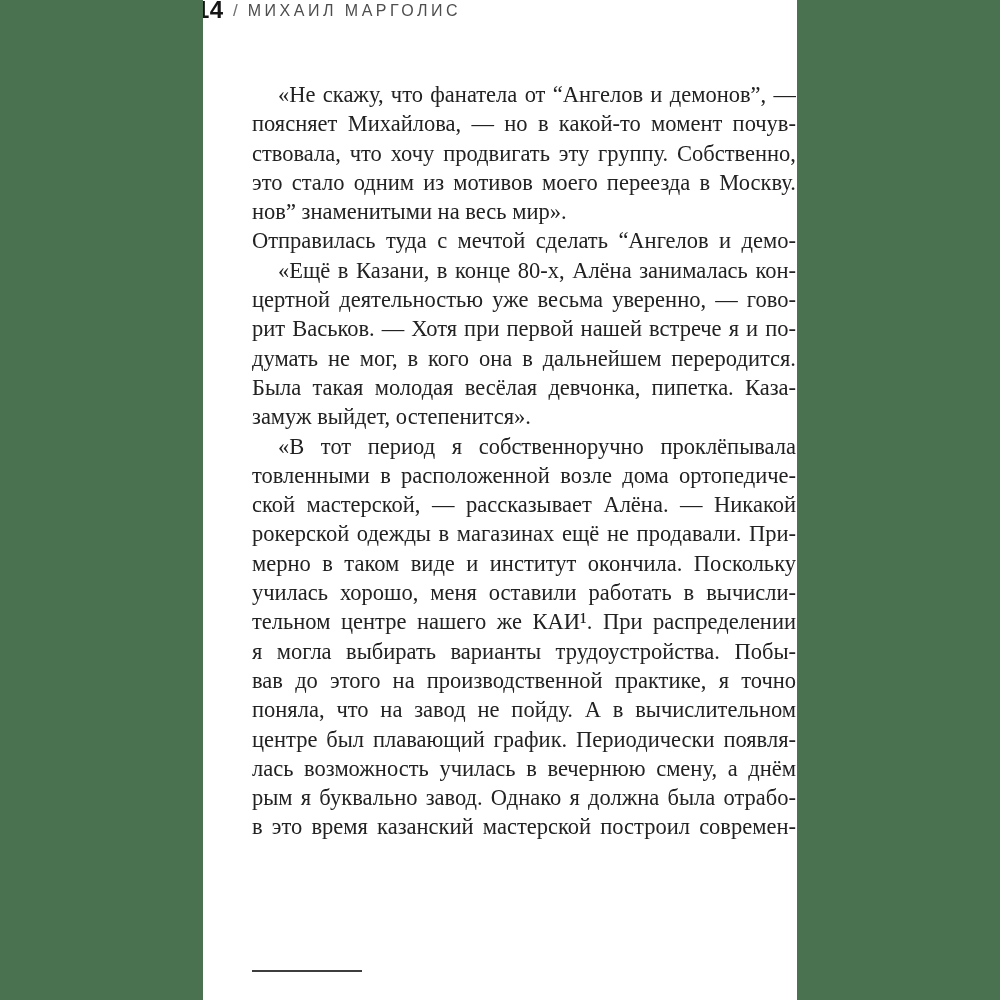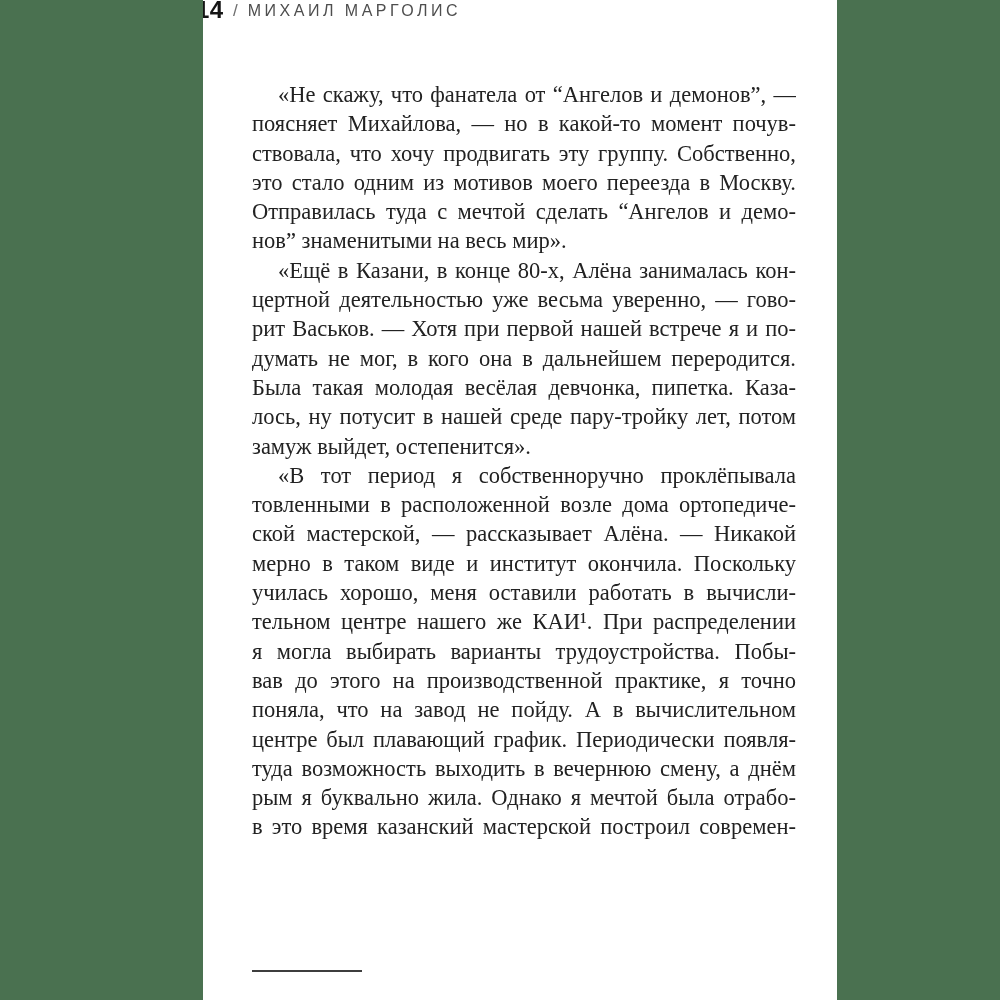--- a/index.html
+++ b/index.html
@@ -9,21 +9,20 @@
     position: relative;
     overflow: hidden;
     font-family: "Liberation Serif", "DejaVu Serif", serif;
   }
   .paper {
     position: absolute;
     left: 203px; top: 0;
     width: 594px; height: 1000px;
     background: #ffffff;
     overflow: hidden;
-    padding-left: 40px;
   }
   .header-num {
     position: absolute;
     left: -7px; top: -4px;
     font-family: "Liberation Sans", "DejaVu Sans", sans-serif;
     font-weight: 700;
     font-size: 24px;
     color: #151515;
     letter-spacing: 0.5px;
   }
@@ -89,41 +88,41 @@
 
   <div class="header-rest">
     <span class="header-slash">/</span><span class="header-author">МИХАИЛ МАРГОЛИС</span>
   </div>
 
   <div class="text-block">
       <div class="line indent">«Не скажу, что фанатела от “Ангелов и демонов”, —</div>
       <div class="line">поясняет Михайлова, — но в какой-то момент почув-</div>
       <div class="line">ствовала, что хочу продвигать эту группу. Собственно,</div>
       <div class="line">это стало одним из мотивов моего переезда в Москву.</div>
+      <div class="line para-end">нов” знаменитыми на весь мир».</div>
       <div class="line">Отправилась туда с мечтой сделать “Ангелов и демо-</div>
-      <div class="line para-end">нов” знаменитыми на весь мир».</div>
       <div class="line indent">«Ещё в Казани, в конце 80-х, Алёна занималась кон-</div>
       <div class="line">цертной деятельностью уже весьма уверенно, — гово-</div>
       <div class="line">рит Васьков. — Хотя при первой нашей встрече я и по-</div>
       <div class="line">думать не мог, в кого она в дальнейшем переродится.</div>
       <div class="line">Была такая молодая весёлая девчонка, пипетка. Каза-</div>
-      <div class="line">лось, ну потусит в нашей среде пару-тройку лет, потом</div>
       <div class="line para-end">замуж выйдет, остепенится».</div>
       <div class="line indent">«В тот период я собственноручно проклёпывала</div>
       <div class="line">товленными в расположенной возле дома ортопедиче-</div>
       <div class="line">ской мастерской, — рассказывает Алёна. — Никакой</div>
+      <div class="line">рокерской одежды в магазинах ещё не продавали. При-</div>
       <div class="line">мерно в таком виде и институт окончила. Поскольку</div>
       <div class="line">училась хорошо, меня оставили работать в вычисли-</div>
       <div class="line">тельном центре нашего же КАИ¹. При распределении</div>
       <div class="line">я могла выбирать варианты трудоустройства. Побы-</div>
       <div class="line">вав до этого на производственной практике, я точно</div>
       <div class="line">поняла, что на завод не пойду. А в вычислительном</div>
       <div class="line">центре был плавающий график. Периодически появля-</div>
-      <div class="line">туда возможность выходить в вечернюю смену, а днём</div>
-      <div class="line">рым я буквально жила. Однако я мечтой была отрабо-</div>
+      <div class="line">лась возможность училась в вечернюю смену, а днём</div>
+      <div class="line">рым я буквально завод. Однако я должна была отрабо-</div>
       <div class="line">в это время казанский мастерской построил современ-</div>
     </div>
 
   <div class="footnote-rule"></div>
 
   <div class="footnote">
     <span>¹ Казанский авиационный институт. — </span><span class="italic">Прим. ред.</span>
   </div>
 
 </div>

